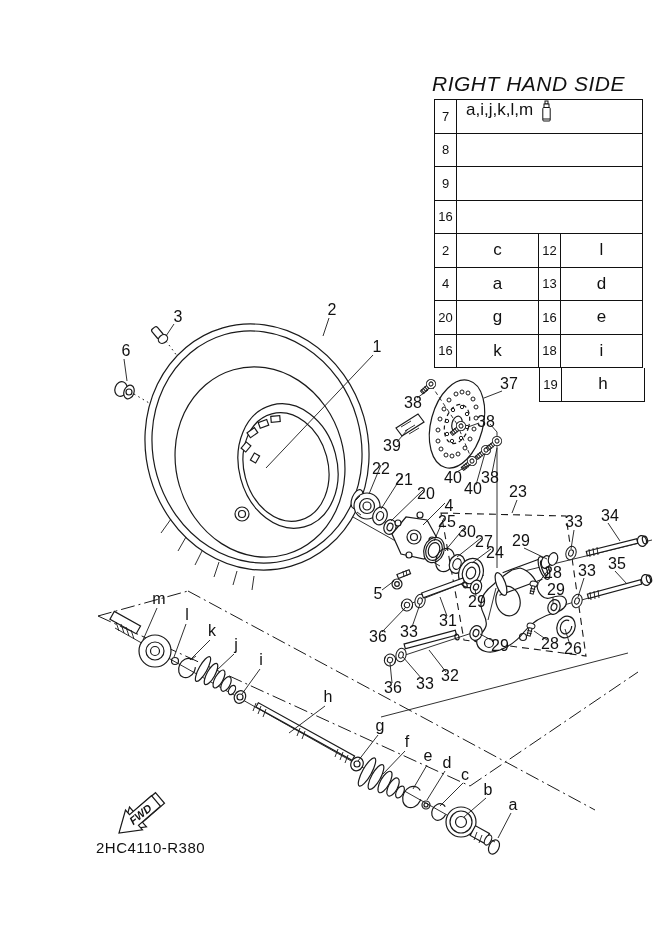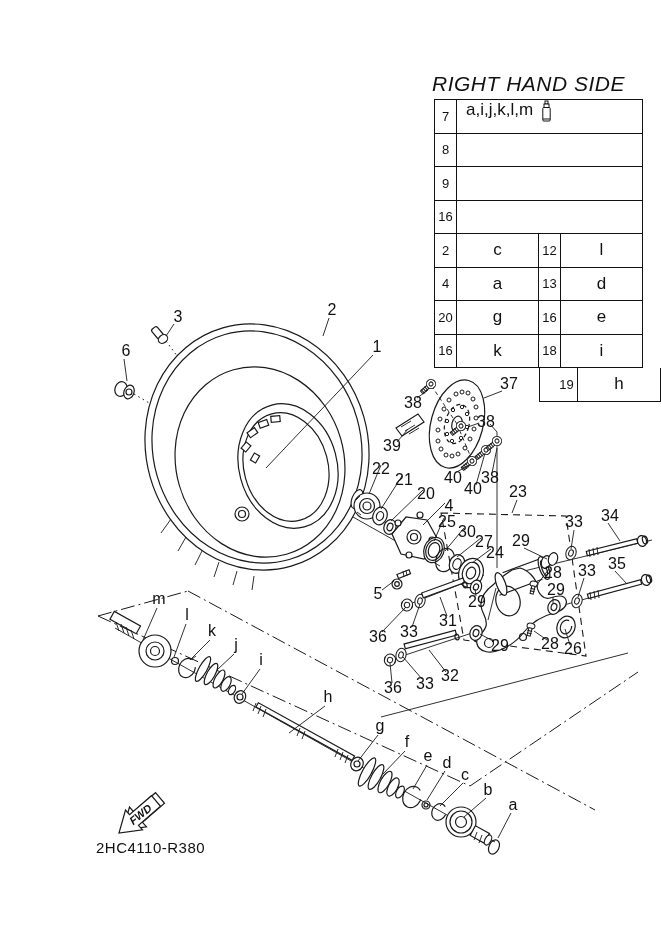--- a/index.html
+++ b/index.html
@@ -22,21 +22,21 @@
   #tbl{position:absolute;left:414px;top:99px;width:209px;color:#111;}
   #tbl .main{border:1.6px solid #111;}
   .grow,.prow{display:flex;align-items:stretch;border-bottom:1.4px solid #111;height:32.5px;}
   .main>div:last-child{border-bottom:none;}
   .cnum{width:21px;border-right:1.4px solid #111;display:flex;align-items:center;
         justify-content:center;font-size:13px;flex:none;}
   .clet{flex:1;display:flex;align-items:flex-start;padding-left:9px;font-size:17px;gap:7px;}
   .cval{flex:1;display:flex;align-items:center;justify-content:center;font-size:17px;}
   .cval.mid{border-right:1.4px solid #111;}
   .tail{margin-left:105px;width:104px;border:1.6px solid #111;border-top:none;
-        display:flex;height:32.5px;padding-left:16px;}
+        display:flex;height:32.5px;}
   .tube{width:13px;height:23px;flex:none;}
 </style>
 </head>
 <body>
 
 <div id="stage">
 
   <div id="title">RIGHT HAND SIDE</div>
 
   

